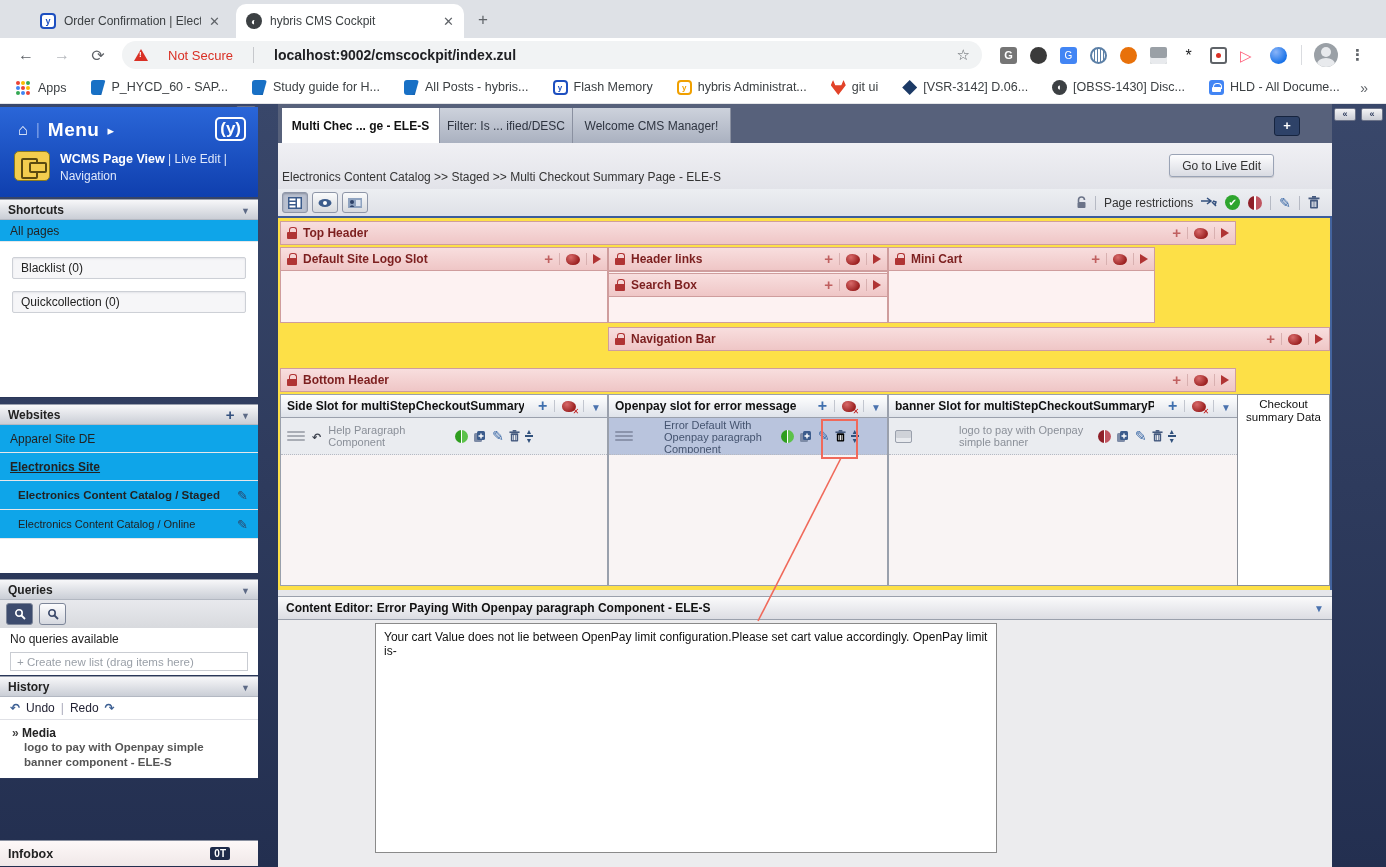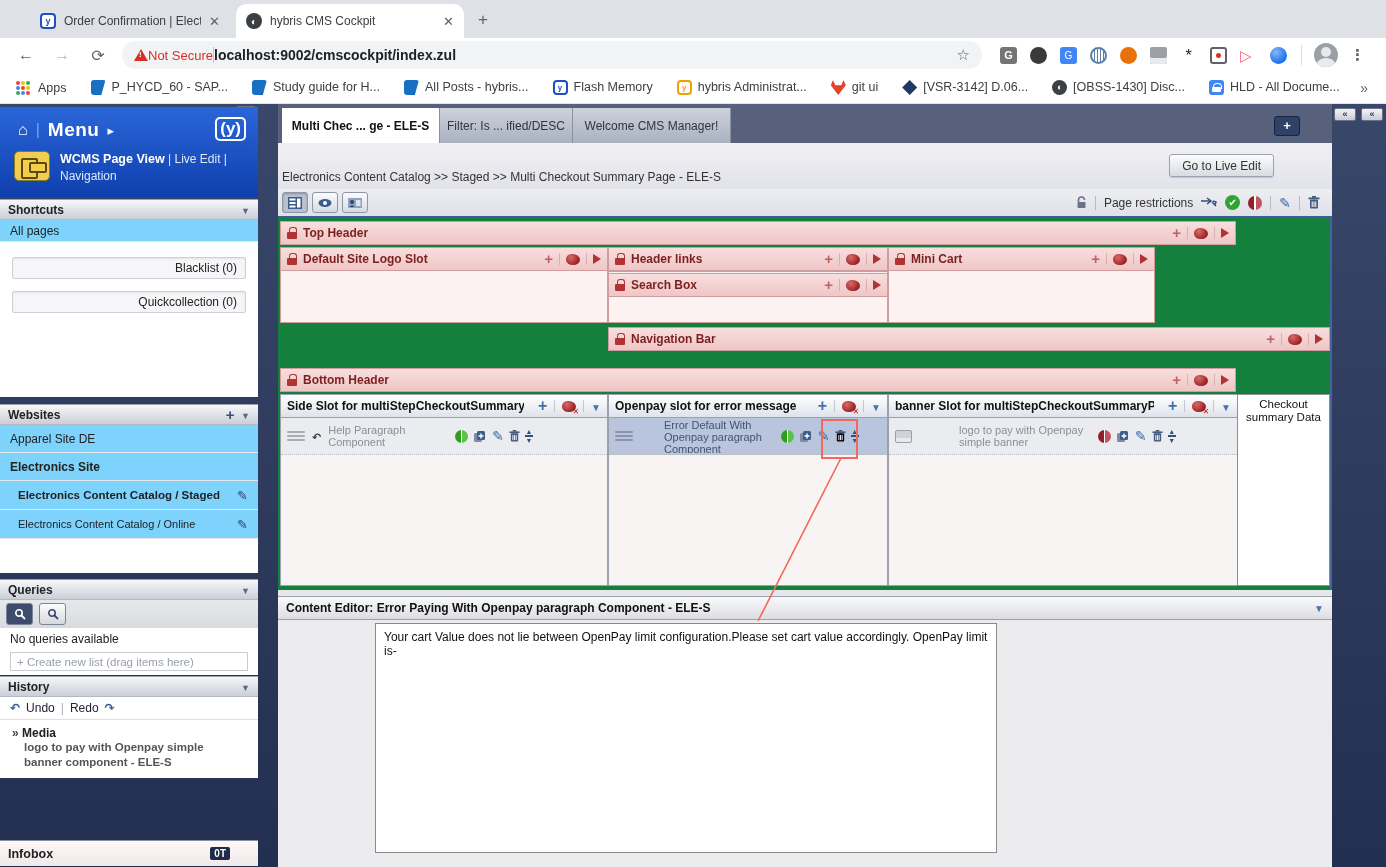--- a/index.html
+++ b/index.html
@@ -18,21 +18,21 @@
   .fav { width:16px; height:16px; border-radius:3px; display:flex; align-items:center;
          justify-content:center; font-size:9px; font-weight:bold; flex:none; }
   .fav.hyb-blue { background:#fff; color:#1d4fc0; border:2px solid #1d4fc0; border-radius:4px; }
   .fav.globe { background:#3c4043; color:#fff; border-radius:50%; font-size:10px; }
   .newtab { position:absolute; left:478px; top:10px; font-size:17px; color:#5f6368; }
 
   #addrbar { left:0; top:38px; width:1386px; height:34px; background:#fff; display:flex; align-items:center; }
   .navic { font-size:16px; color:#5f6368; margin-left:16px; width:20px; text-align:center; }
   .navic.dis { color:#b6b9be; }
   #omni { margin-left:14px; width:860px; height:28px; background:#f1f3f4; border-radius:14px;
-          display:flex; align-items:center; padding:0 12px; gap:0; }
+          display:flex; align-items:center; padding:0 12px; gap:20px; }
   .warntri { width:0; height:0; border-left:7px solid transparent; border-right:7px solid transparent;
              border-bottom:12px solid #d93025; position:relative; }
   .warntri::after{ content:"!"; position:absolute; left:-2px; top:1px; color:#fff; font-size:8px; font-weight:bold;}
   #notsec { color:#d93025; font-size:13px; }
   .omnidiv { width:1px; height:16px; background:#c6c8cc; }
   #url { color:#202124; font-size:14px; font-weight:bold; }
   #omni .star { margin-left:auto; color:#5f6368; font-size:15px; }
   .star::before{ content:"☆"; }
   #extrow { display:flex; align-items:center; gap:13px; margin-left:18px; }
   .ext { width:17px; height:17px; display:inline-block; border-radius:3px; }
@@ -100,23 +100,23 @@
   #wcms-ico::after{ content:""; position:absolute; left:14px; top:10px; width:14px; height:7px; border:2px solid #5a4a10; border-radius:2px; background:#f3cd4e;}
   #wcmstext { font-size:12px; line-height:17px; color:#dfe8fb; }
   #wcmstext b { color:#fff; font-size:12.5px; }
   .sbsection { position:absolute; left:0; width:258px; background:#fff; border-bottom:1px solid #2a3759; }
   .sbhead { height:21px; background:linear-gradient(#f7f7f9,#caced6); border-top:1px solid #9aa0ae;
       border-bottom:1px solid #b3b8c2; display:flex; align-items:center; padding:0 8px; font-size:12px; font-weight:bold; color:#222; }
   .sbhead .sp { flex:1; }
   .tri-d::before{ content:"▼"; font-size:9px; color:#5c6higher; color:#5d6a86; }
   .plus-dk::before{ content:"+"; font-weight:bold; color:#33507e; font-size:15px; }
   .sbitem { height:22px; display:flex; align-items:center; padding:0 10px; font-size:12px; color:#222;
-      border-bottom:1px solid #e6e7ea; background:#7dd3fc; }
+      border-bottom:1px solid #e6e7ea; background:#0ea5e9; }
   .sbbtn { margin:7px 12px; height:22px; border:1px solid #cdd0d6; border-radius:2px; background:#f6f6f8;
-      display:flex; align-items:center; padding:0 8px; font-size:12px; color:#222; box-shadow:inset 0 1px 2px #e2e3e8;justify-content:flex-end; }
+      display:flex; align-items:center; padding:0 8px; font-size:12px; color:#222; box-shadow:inset 0 1px 2px #e2e3e8; }
   .penic::before{ content:"✎"; color:#2e4468; font-size:13px; }
   .qbtn { width:27px; height:22px; border:1px solid #7d8699; border-radius:3px; display:flex; align-items:center; justify-content:center; }
   .qbtn.sel { background:#3d4c6e; }
   .qbtn.lgt { background:linear-gradient(#fdfdfe,#d5d8df); }
   .createbox { margin:4px 10px 8px; height:19px; border:1px solid #c9ccd2; background:#fff; color:#9aa0a8;
       font-size:11.5px; display:flex; align-items:center; padding:0 6px; }
   .undic::before{ content:"↶"; color:#3c5f93; font-weight:bold; }
   .redic::before{ content:"↷"; color:#3c5f93; font-weight:bold; }
   #mediaTitle::before{ content:"» "; color:#444; }
   #infobox { position:absolute; left:0; top:736px; width:258px; height:26px;
@@ -145,21 +145,21 @@
   .tbtn.sel { background:#b9c0cf; box-shadow:inset 0 1px 2px #8a90a0; }
   #restrict { margin-left:auto; margin-right:12px; display:flex; align-items:center; gap:8px; font-size:12px; color:#333; }
   .vdiv { width:1px; height:14px; background:#b6bac4; }
   .gcheck { width:15px; height:15px; border-radius:50%; background:#2ea52e; color:#fff; font-size:10px;
       text-align:center; line-height:15px; font-weight:bold; }
   .gcheck::before{ content:"✔"; }
   .rtoggle { width:14px; height:14px; border-radius:50%;
       background:linear-gradient(90deg,#8f1f28 44%,#fff 44%,#fff 56%,#c05560 56%); }
 
   
-  #canvas { position:absolute; left:0; top:114px; width:1054px; height:372px; background:#15803d;
+  #canvas { position:absolute; left:0; top:114px; width:1054px; height:372px; background:#fde047;
       border-right:2px solid #44649e; }
   .pinkbar { position:absolute; height:24px; background:linear-gradient(#f8dede,#efc6c6);
       border:1px solid #cf9d9d; display:flex; align-items:center; padding:0 6px; gap:6px; }
   .pinkbar .lbl { font-size:12px; font-weight:bold; color:#7c1f1f; }
   .pinkbar .sp { flex:1; }
   .pinkcol { position:absolute; background:#fdf2f2; border:1px solid #cf9d9d; }
   .locky { width:10px; height:12px; position:relative; flex:none; }
   .locky::before{ content:""; position:absolute; left:2px; top:0; width:6px; height:5px;
       border:1.5px solid #b03434; border-bottom:none; border-radius:3px 3px 0 0; }
   .locky::after{ content:""; position:absolute; left:0; top:5px; width:10px; height:7px; background:#b03434; border-radius:1px; }
@@ -368,21 +368,21 @@
 
       <div class="sbsection" style="top:300px; height:170px;">
         <div class="sbhead">
           <span>Websites</span><span class="sp"></span>
           <span class="plus-dk"></span>&nbsp;&nbsp;
           <span class="tri-d"></span>
         </div>
         <div class="sbitem" style="height:28px;">
           <span>Apparel Site DE</span>
           </div>
-        <div class="sbitem" style="height:28px; font-weight:bold;">
+        <div class="sbitem" style="height:28px; font-weight:bold;text-decoration:underline;">
           <span>Electronics Site</span>
           </div>
         <div class="sbitem" style="height:29px; padding-left:18px; font-weight:bold; font-size:11.5px;">
           <span>Electronics Content Catalog / Staged</span>
           <span class="penic" style="margin-left:auto;"></span>
         </div>
         <div class="sbitem" style="height:29px; padding-left:18px; font-size:11px;">
           <span>Electronics Content Catalog / Online</span>
           <span class="penic" style="margin-left:auto;"></span>
         </div>

